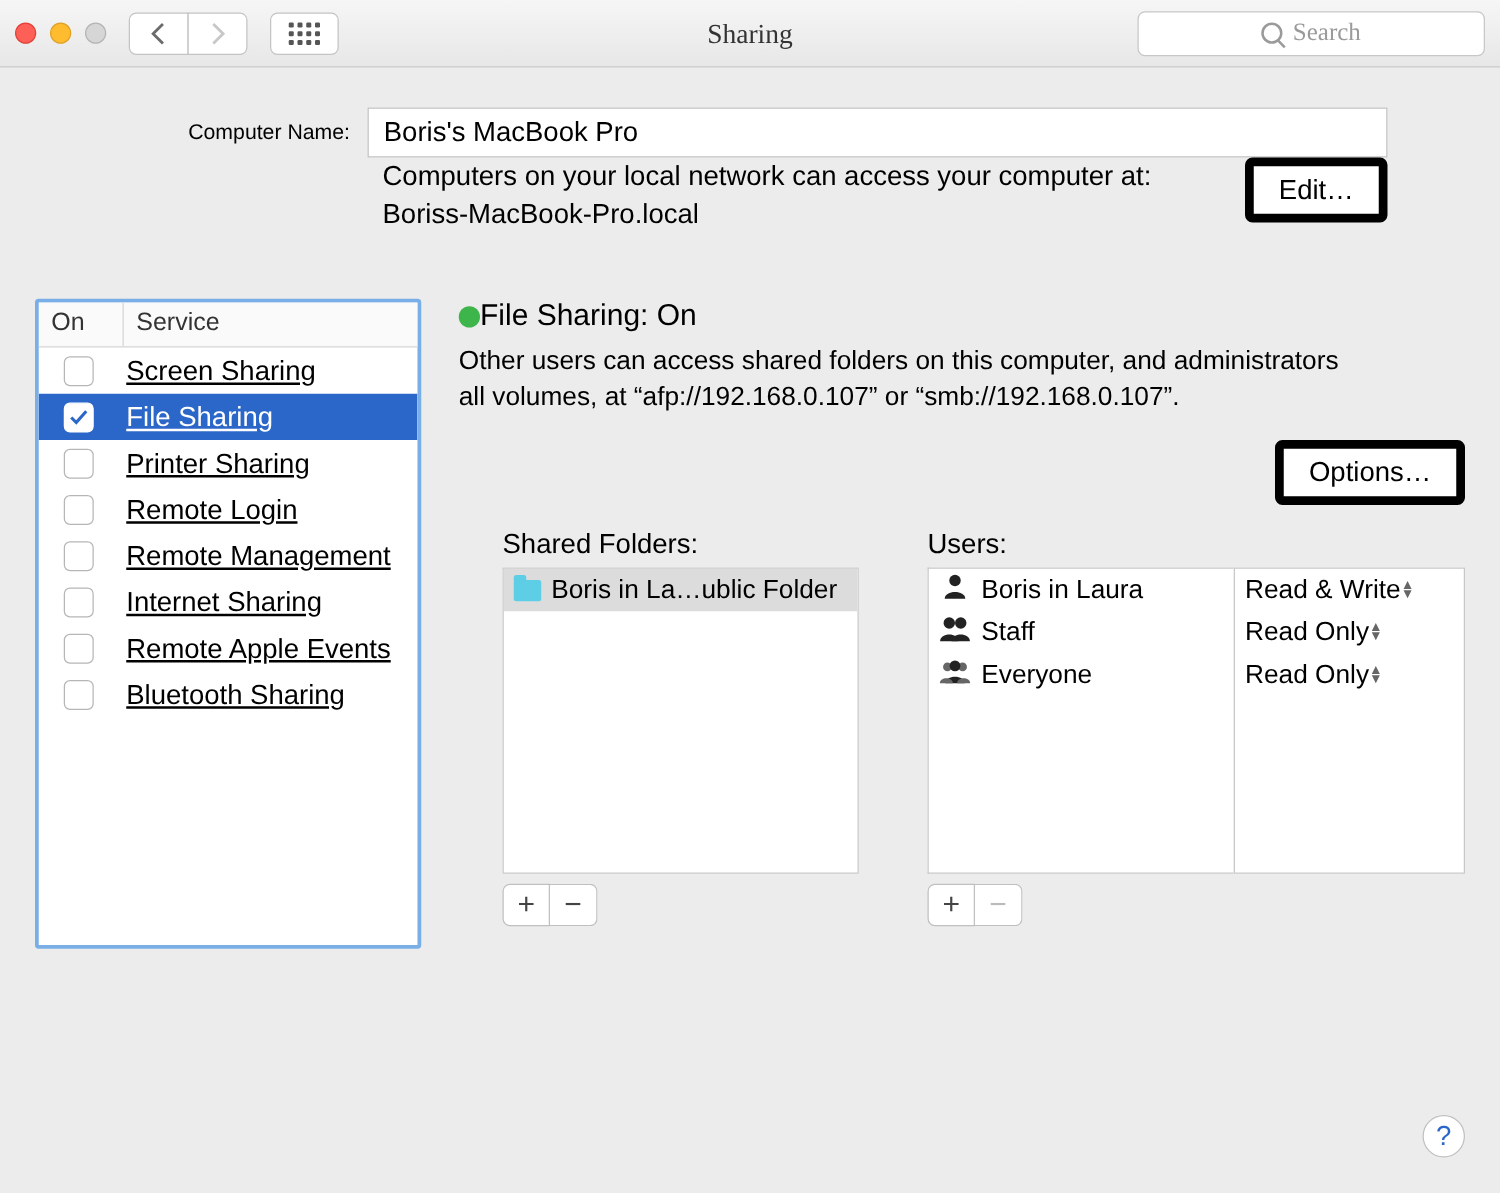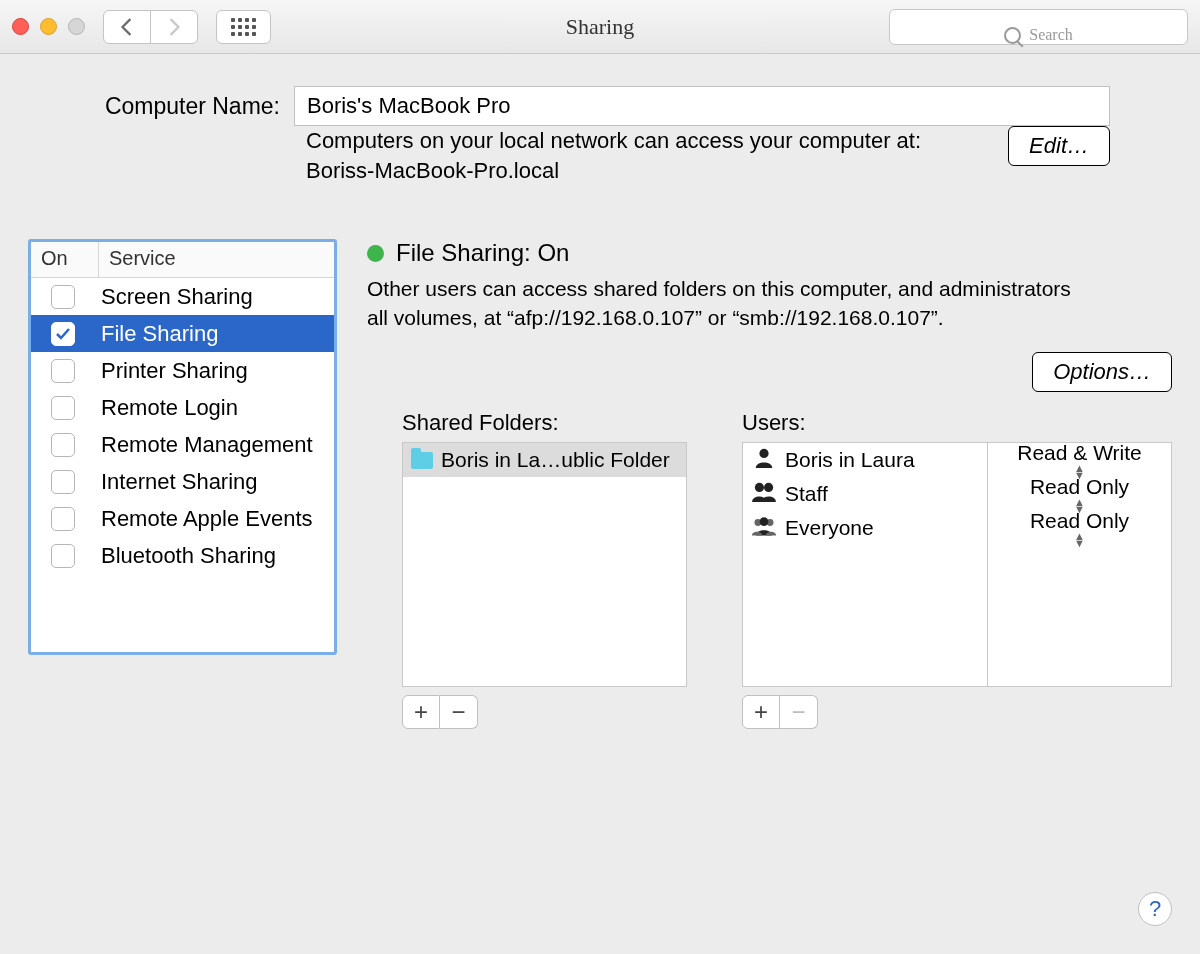--- a/index.html
+++ b/index.html
@@ -34,87 +34,87 @@
   display:flex;align-items:center;justify-content:center;color:#6b6b6b;font-size:22px;
 }
 .nav-btn.left{border-top-right-radius:0;border-bottom-right-radius:0;}
 .nav-btn.right{border-top-left-radius:0;border-bottom-left-radius:0;margin-left:-1px;}
 .grid-btn{margin-left:18px;width:55px;color:#555;}
 .grid-icon{display:grid;grid-template-columns:repeat(4,4px);grid-template-rows:repeat(3,4px);gap:3px;}
 .grid-icon span{width:4px;height:4px;background:#555;border-radius:1px;}
 .title-text{position:absolute;left:50%;transform:translateX(-50%);font-size:22px;color:#333;}
 .search-wrap{margin-left:auto;}
 .search-field{
-  width:299px;height:36px;background:#fff;border:1px solid #c7c7c7;border-radius:6px;
-  display:flex;align-items:flex-end;justify-content:center;gap:8px;color:#9a9a9a;font-size:16px;
+  width:278px;height:36px;background:#fff;border:1px solid #c7c7c7;border-radius:6px;
+  display:flex;align-items:center;justify-content:center;gap:8px;color:#9a9a9a;font-size:20px;
 }
 .search-icon{width:17px;height:17px;border:2px solid #9a9a9a;border-radius:50%;position:relative;}
 .search-icon::after{content:"";position:absolute;width:8px;height:2px;background:#9a9a9a;transform:rotate(45deg);bottom:-3px;right:-5px;}
 
 
 .header-section{padding:32px 90px 30px 90px;}
 .row-name{display:flex;align-items:center;gap:14px;}
-.label-name{font-size:23px;text-align:right;min-width:190px;}
+.label-name{font-size:17px;text-align:right;min-width:190px;}
 .input-name{
   flex:1;height:40px;border:1px solid #c0c0c0;background:#fff;padding:0 12px;font-size:22px;
   max-width:820px;
 }
 .row-desc{display:flex;gap:26px;align-items:flex-start;}
 .desc-text{font-size:22px;color:#000;line-height:1.35;}
 .mac-button{
-  background:#fff;border:1px solid #000000;border-radius:6px;padding:6px 20px;font-size:22px;
-  white-space:nowrap;cursor:default;font-style:italic;
+  background:#fff;border:7px solid #000000;border-radius:6px;padding:6px 20px;font-size:22px;
+  white-space:nowrap;cursor:default;
 }
 .edit-wrap{margin-left:auto;}
 
 
 .panel{
   margin:0 0px;padding:24px 28px 32px 28px;
 }
 .panel-inner{display:flex;gap:30px;}
 .services-list{
-  width:355px;height:416px;border:3px solid #7aaee6;border-radius:3px;background:#fff;overflow:hidden;
+  width:355px;height:520px;border:3px solid #7aaee6;border-radius:3px;background:#fff;overflow:hidden;
 }
 .services-header{display:flex;border-bottom:1px solid #d6d6d6;background:#fafafa;height:36px;}
 .sh-on{width:68px;border-right:1px solid #d6d6d6;padding:5px 10px;font-size:20px;color:#333;}
 .sh-service{flex:1;padding:5px 10px;font-size:20px;color:#333;}
-.service-row{display:flex;align-items:center;height:37px;padding:0 10px;}
+.service-row{display:flex;align-items:center;height:37px;padding:0 10px;text-decoration:underline;}
 .service-row.selected{background:#2b67c8;color:#fff;}
 .chk{
   width:24px;height:24px;border:1px solid #b6b6b6;border-radius:5px;background:#fff;margin-left:10px;margin-right:26px;
   display:flex;align-items:center;justify-content:center;
 }
 .chk.checked{background:#2b67c8;border-color:#2b67c8;color:#fff;}
 .chk.checked.selected-chk{background:#fff;border-color:#fff;color:#2b67c8;}
 .chk svg{width:16px;height:16px;}
 .service-label{font-size:22px;}
 
 .right-pane{flex:1;display:flex;flex-direction:column;}
-.status-row{display:flex;align-items:center;gap:12px;margin-bottom:8px;}
+.status-row{display:flex;align-items:center;margin-bottom:8px;}
 .status-dot{width:17px;height:17px;border-radius:50%;background:#3db54a;}
 .status-text{font-size:24px;}
 .status-desc{font-size:21px;color:#000;line-height:1.35;margin-bottom:20px;max-width:730px;}
 .options-wrap{display:flex;justify-content:flex-end;margin-bottom:18px;}
 
 .folders-users{display:flex;gap:20px;}
 .col{display:flex;flex-direction:column;margin-left:35px;}
 .col-label{font-size:22px;margin-bottom:6px;}
 .listbox{
   border:1px solid #c8c8c8;background:#fff;height:245px;overflow:hidden;
 }
 .folders .listbox{width:285px;}
 .users-wrap{display:flex;}
 .users .listbox{width:245px;border-right:0;}
 .perms .listbox{width:185px;}
 .list-row{display:flex;align-items:center;height:34px;padding:0 8px;font-size:21px;gap:8px;}
 .list-row.selected{background:#dcdcdc;}
 .folder-icon{width:22px;height:17px;background:#5ecde6;border-radius:2px;position:relative;}
 .folder-icon::before{content:"";position:absolute;top:-4px;left:0;width:10px;height:5px;background:#5ecde6;border-radius:2px 2px 0 0;}
 .user-icon svg{width:26px;height:22px;}
-.perm-row{display:flex;align-items:center;justify-content:center;height:34px;padding:16px 8px;font-size:21px;flex-direction:column;}
+.perm-row{display:flex;align-items:center;justify-content:flex-start;height:34px;padding:16px 8px;font-size:21px;}
 .stepper{display:flex;flex-direction:column;line-height:7px;font-size:11px;color:#666;}
 
 .pm-row{display:flex;margin-top:8px;}
 .pm-btn{
   width:38px;height:34px;border:1px solid #c0c0c0;background:#fff;display:flex;align-items:center;justify-content:center;font-size:24px;color:#444;
 }
 .pm-btn:first-child{border-top-left-radius:6px;border-bottom-left-radius:6px;}
 .pm-btn:last-child{border-top-right-radius:6px;border-bottom-right-radius:6px;border-left:0;}
 .pm-btn.disabled{color:#bbb;}
 

